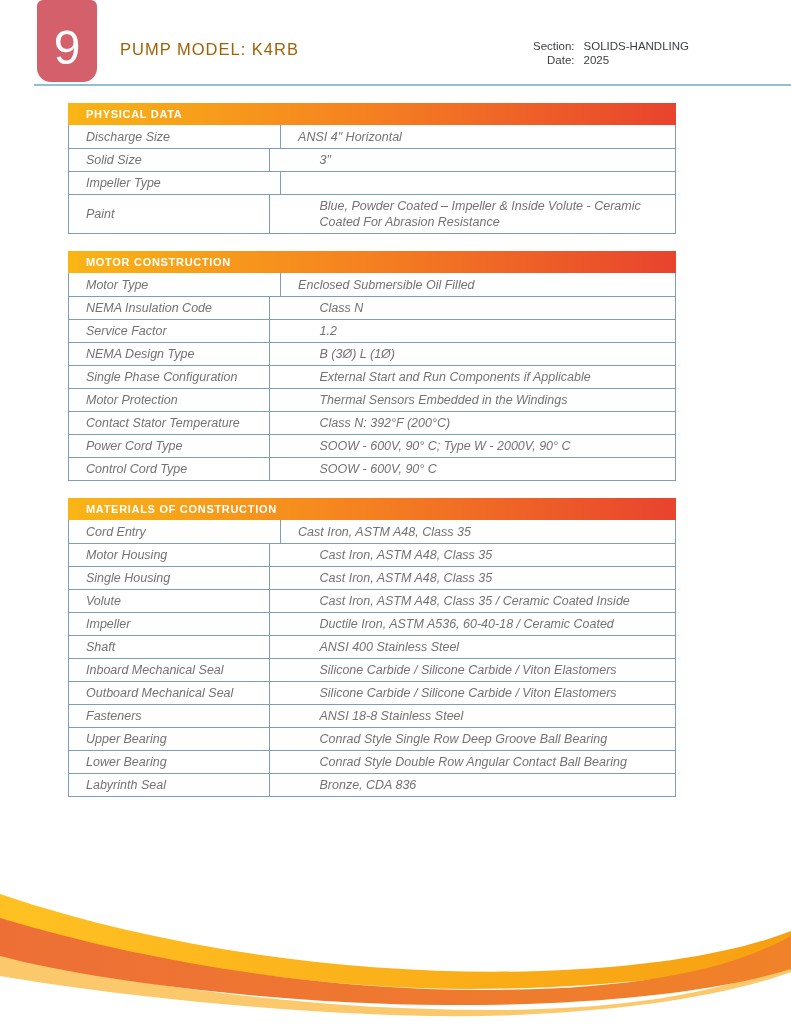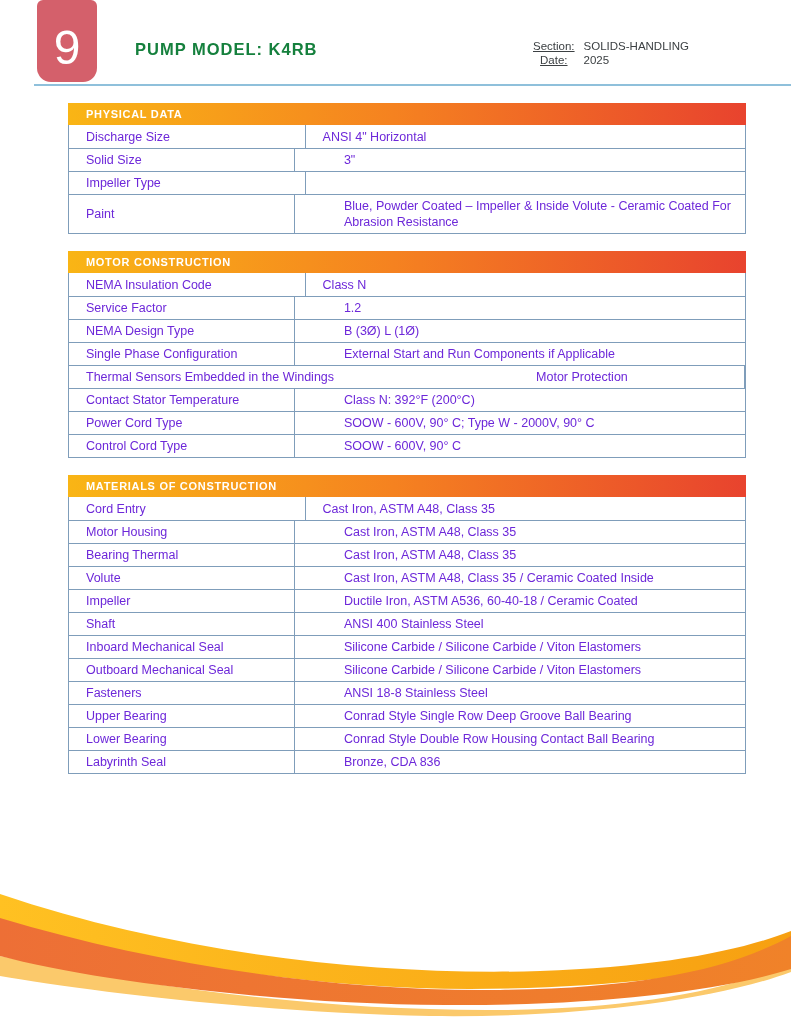--- a/index.html
+++ b/index.html
@@ -19,56 +19,57 @@
     width: 60px; height: 82px;
     background: #d4606b;
     border-radius: 6px 6px 14px 14px;
     display: flex; align-items: flex-end; justify-content: center;
   }
   .page-badge span {
     color: #ffffff; font-size: 48px; font-weight: 500;
     line-height: 1; padding-bottom: 10px;
   }
   .page-title {
-    position: absolute; left: 135px; top: 40px;
-    font-size: 16.5px; font-weight: 700; letter-spacing: 1px;
-    color: #15803d;
+    position: absolute; left: 120px; top: 40px;
+    font-size: 16.5px; font-weight: 400; letter-spacing: 1px;
+    color: #a16207;
   }
   .page-meta {
     position: absolute; right: 102px; top: 40px;
     display: grid; grid-template-columns: auto auto;
     column-gap: 9px; row-gap: 2px;
     font-size: 11.5px; color: #3c4043;
   }
-  .page-meta .meta-label { text-align: center; text-decoration: underline; }
+  .page-meta .meta-label { text-align: right; }
   .header-rule {
     position: absolute; left: 34px; right: 0; top: 84px;
     height: 2px; background: #8fc0db;
   }
 
   
-  .content { position: absolute; left: 68px; top: 103px; width: 678px; }
+  .content { position: absolute; left: 68px; top: 103px; width: 608px; }
   .spec-table { margin-bottom: 17px; }
   .spec-header {
     height: 22px;
     background: linear-gradient(90deg, #f9b515 0%, #f58220 48%, #e8432e 100%);
     color: #ffffff;
     font-size: 11px; font-weight: 600; letter-spacing: 0.7px;
     display: flex; align-items: center;
     padding-left: 18px;
     text-transform: uppercase;
   }
   .spec-body { border: 1.5px solid #7f9dba; border-top: none; }
   .spec-row { display: flex; min-height: 23px; }
   .spec-row + .spec-row { border-top: 1.5px solid #7f9dba; gap: 32px; }
   .cell {
     display: flex; align-items: center;
     font-size: 12.5px; line-height: 16px;
     padding: 3px 14px 3px 17px;
-    color: #6d28d9;
+    color: #737373;
+    font-style: italic;
   }
   .cell.label { width: 35%; border-right: 1.5px solid #7f9dba; }
   .cell.value { width: 65%; }
 
   
   .footer-wave {
     position: absolute; left: 0; bottom: 0;
     width: 791px; height: 164px;
     pointer-events: none;
   }
@@ -116,20 +117,24 @@
           <div class="cell value">Blue, Powder Coated – Impeller &amp; Inside Volute - Ceramic Coated For Abrasion Resistance</div>
         </div>
 
     </div>
   </section>
 
   <section class="spec-table">
     <div class="spec-header">MOTOR CONSTRUCTION</div>
     <div class="spec-body">
 
+        <div class="spec-row">
+          <div class="cell label">Motor Type</div>
+          <div class="cell value">Enclosed Submersible Oil Filled</div>
+        </div>
 
         <div class="spec-row">
           <div class="cell label">NEMA Insulation Code</div>
           <div class="cell value">Class N</div>
         </div>
 
         <div class="spec-row">
           <div class="cell label">Service Factor</div>
           <div class="cell value">1.2</div>
         </div>
@@ -138,22 +143,22 @@
           <div class="cell label">NEMA Design Type</div>
           <div class="cell value">B (3Ø) L (1Ø)</div>
         </div>
 
         <div class="spec-row">
           <div class="cell label">Single Phase Configuration</div>
           <div class="cell value">External Start and Run Components if Applicable</div>
         </div>
 
         <div class="spec-row">
+          <div class="cell label">Motor Protection</div>
           <div class="cell value">Thermal Sensors Embedded in the Windings</div>
-          <div class="cell label">Motor Protection</div>
         </div>
 
         <div class="spec-row">
           <div class="cell label">Contact Stator Temperature</div>
           <div class="cell value">Class N: 392°F (200°C)</div>
         </div>
 
         <div class="spec-row">
           <div class="cell label">Power Cord Type</div>
           <div class="cell value">SOOW - 600V, 90° C; Type W - 2000V, 90° C</div>
@@ -175,21 +180,21 @@
           <div class="cell label">Cord Entry</div>
           <div class="cell value">Cast Iron, ASTM A48, Class 35</div>
         </div>
 
         <div class="spec-row">
           <div class="cell label">Motor Housing</div>
           <div class="cell value">Cast Iron, ASTM A48, Class 35</div>
         </div>
 
         <div class="spec-row">
-          <div class="cell label">Bearing Thermal</div>
+          <div class="cell label">Single Housing</div>
           <div class="cell value">Cast Iron, ASTM A48, Class 35</div>
         </div>
 
         <div class="spec-row">
           <div class="cell label">Volute</div>
           <div class="cell value">Cast Iron, ASTM A48, Class 35 / Ceramic Coated Inside</div>
         </div>
 
         <div class="spec-row">
           <div class="cell label">Impeller</div>
@@ -217,21 +222,21 @@
         </div>
 
 
         <div class="spec-row">
           <div class="cell label">Upper Bearing</div>
           <div class="cell value">Conrad Style Single Row Deep Groove Ball Bearing</div>
         </div>
 
         <div class="spec-row">
           <div class="cell label">Lower Bearing</div>
-          <div class="cell value">Conrad Style Double Row Housing Contact Ball Bearing</div>
+          <div class="cell value">Conrad Style Double Row Angular Contact Ball Bearing</div>
         </div>
 
         <div class="spec-row">
           <div class="cell label">Labyrinth Seal</div>
           <div class="cell value">Bronze, CDA 836</div>
         </div>
 
     </div>
   </section>
 

